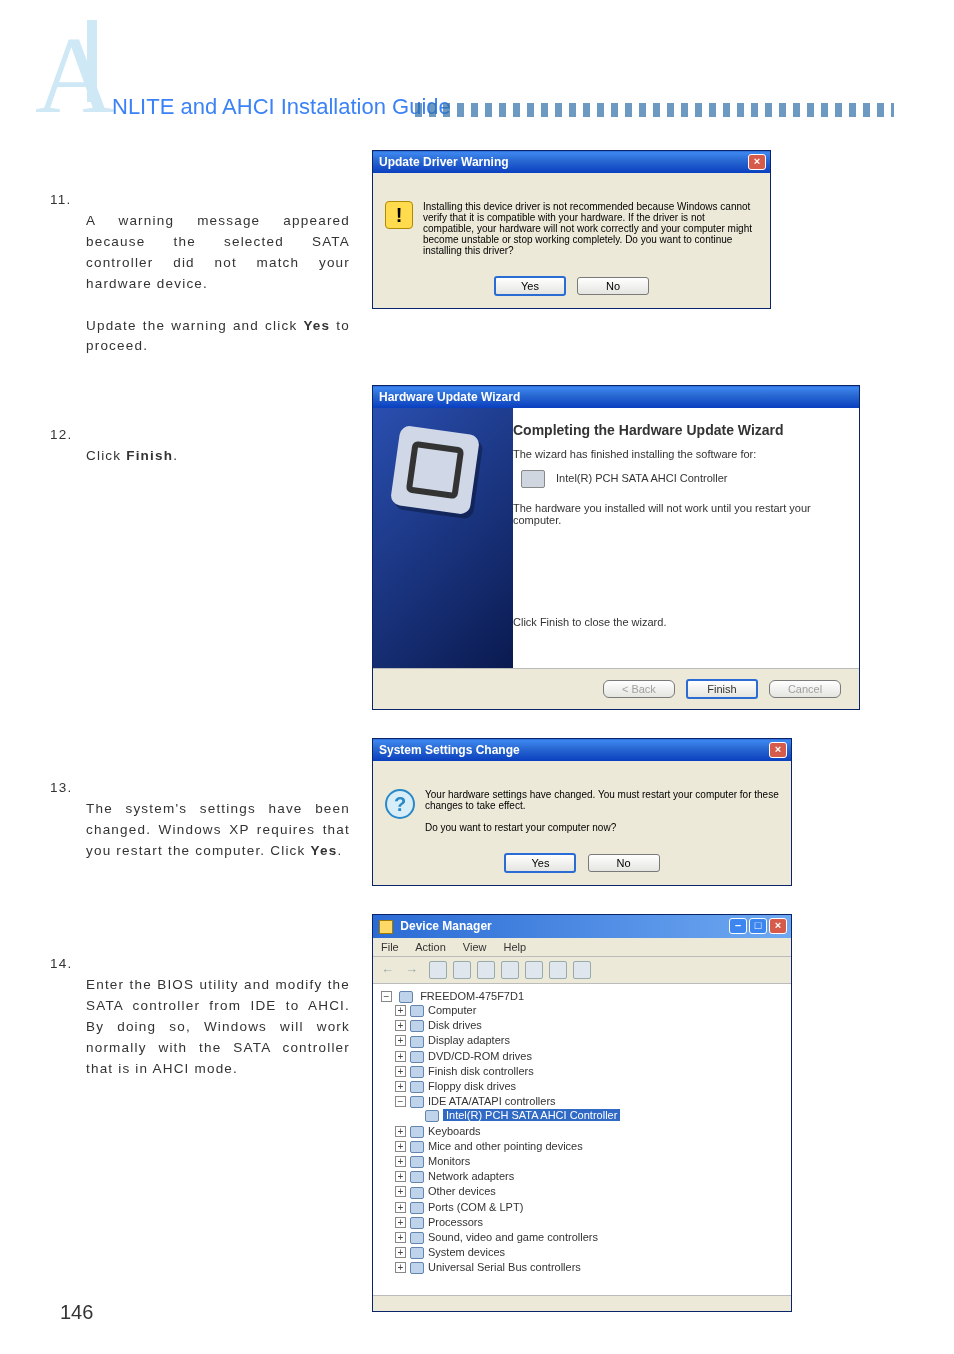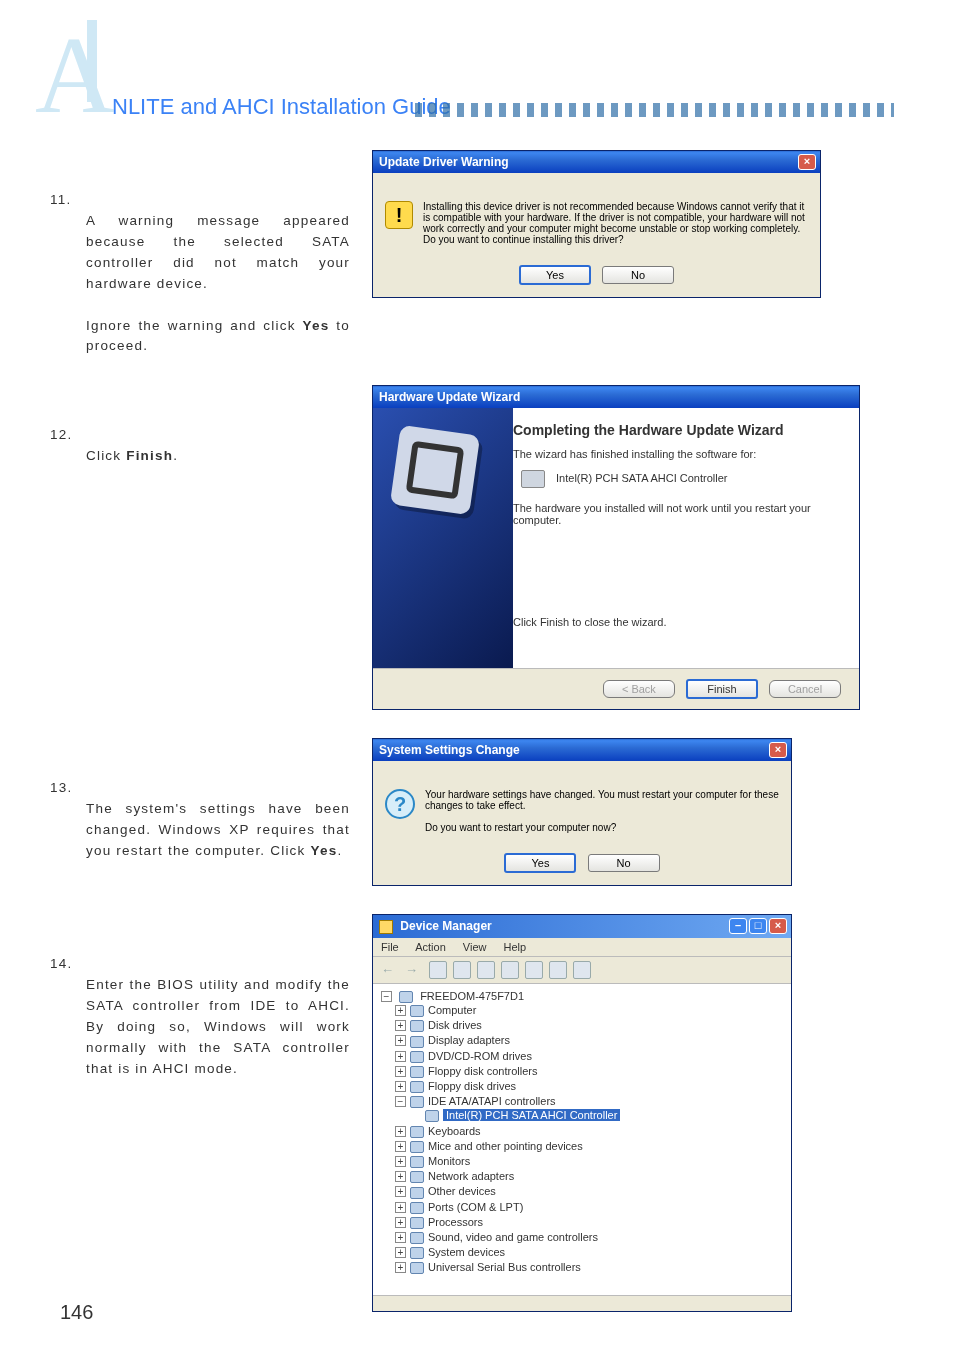--- a/index.html
+++ b/index.html
@@ -233,25 +233,25 @@
   <div class="heading">NLITE and AHCI Installation Guide</div>
   <div class="dots"></div>
 </div>
 
 <div class="body-cols">
   <div class="col-text">
     <span class="step-num">11.</span>
     <span class="step-body">
       <span>A warning message appeared because the selected SATA controller did not match your hardware device.</span>
       <br><br>
-      <span>Ignore the warning and click </span><b>Yes</b><span> to proceed.</span>
+      <span>Update the warning and click </span><b>Yes</b><span> to proceed.</span>
     </span>
   </div>
   <div class="col-fig">
-    <div class="win" style="width:449px;">
+    <div class="win" style="width:399px;">
       <div class="win-title">
         <span>Update Driver Warning</span>
         <span class="win-close">×</span>
       </div>
       <div class="win-body">
         <span class="warn-icon"></span>
         <span style="font-size:10px;">Installing this device driver is not recommended because Windows cannot verify that it is compatible with your hardware. If the driver is not compatible, your hardware will not work correctly and your computer might become unstable or stop working completely. Do you want to continue installing this driver?</span>
       </div>
       <div class="btn-row">
         <span class="xp-btn default">Yes</span>
@@ -362,21 +362,21 @@
         <div>
           <span class="exp">−</span>
           <span class="ico"></span>
           <span>FREEDOM-475F7D1</span>
         </div>
         <ul id="tree-nodes">
             <li><span class="exp">+</span><span class="ico"></span><span>Computer</span></li>
             <li><span class="exp">+</span><span class="ico"></span><span>Disk drives</span></li>
             <li><span class="exp">+</span><span class="ico"></span><span>Display adapters</span></li>
             <li><span class="exp">+</span><span class="ico"></span><span>DVD/CD-ROM drives</span></li>
-            <li><span class="exp">+</span><span class="ico"></span><span>Floppy disk controllers</span></li>
+            <li><span class="exp">+</span><span class="ico"></span><span>Finish disk controllers</span></li>
             <li><span class="exp">+</span><span class="ico"></span><span>Floppy disk drives</span></li>
             <li><span class="exp">−</span><span class="ico"></span><span>IDE ATA/ATAPI controllers</span><ul>
                 <li><span class="ico" style="margin-left: 16px;"></span><span class="sel">Intel(R) PCH SATA AHCI Controller</span></li>
               </ul></li>
             <li><span class="exp">+</span><span class="ico"></span><span>Keyboards</span></li>
             <li><span class="exp">+</span><span class="ico"></span><span>Mice and other pointing devices</span></li>
             <li><span class="exp">+</span><span class="ico"></span><span>Monitors</span></li>
             <li><span class="exp">+</span><span class="ico"></span><span>Network adapters</span></li>
             <li><span class="exp">+</span><span class="ico"></span><span>Other devices</span></li>
             <li><span class="exp">+</span><span class="ico"></span><span>Ports (COM &amp; LPT)</span></li>

